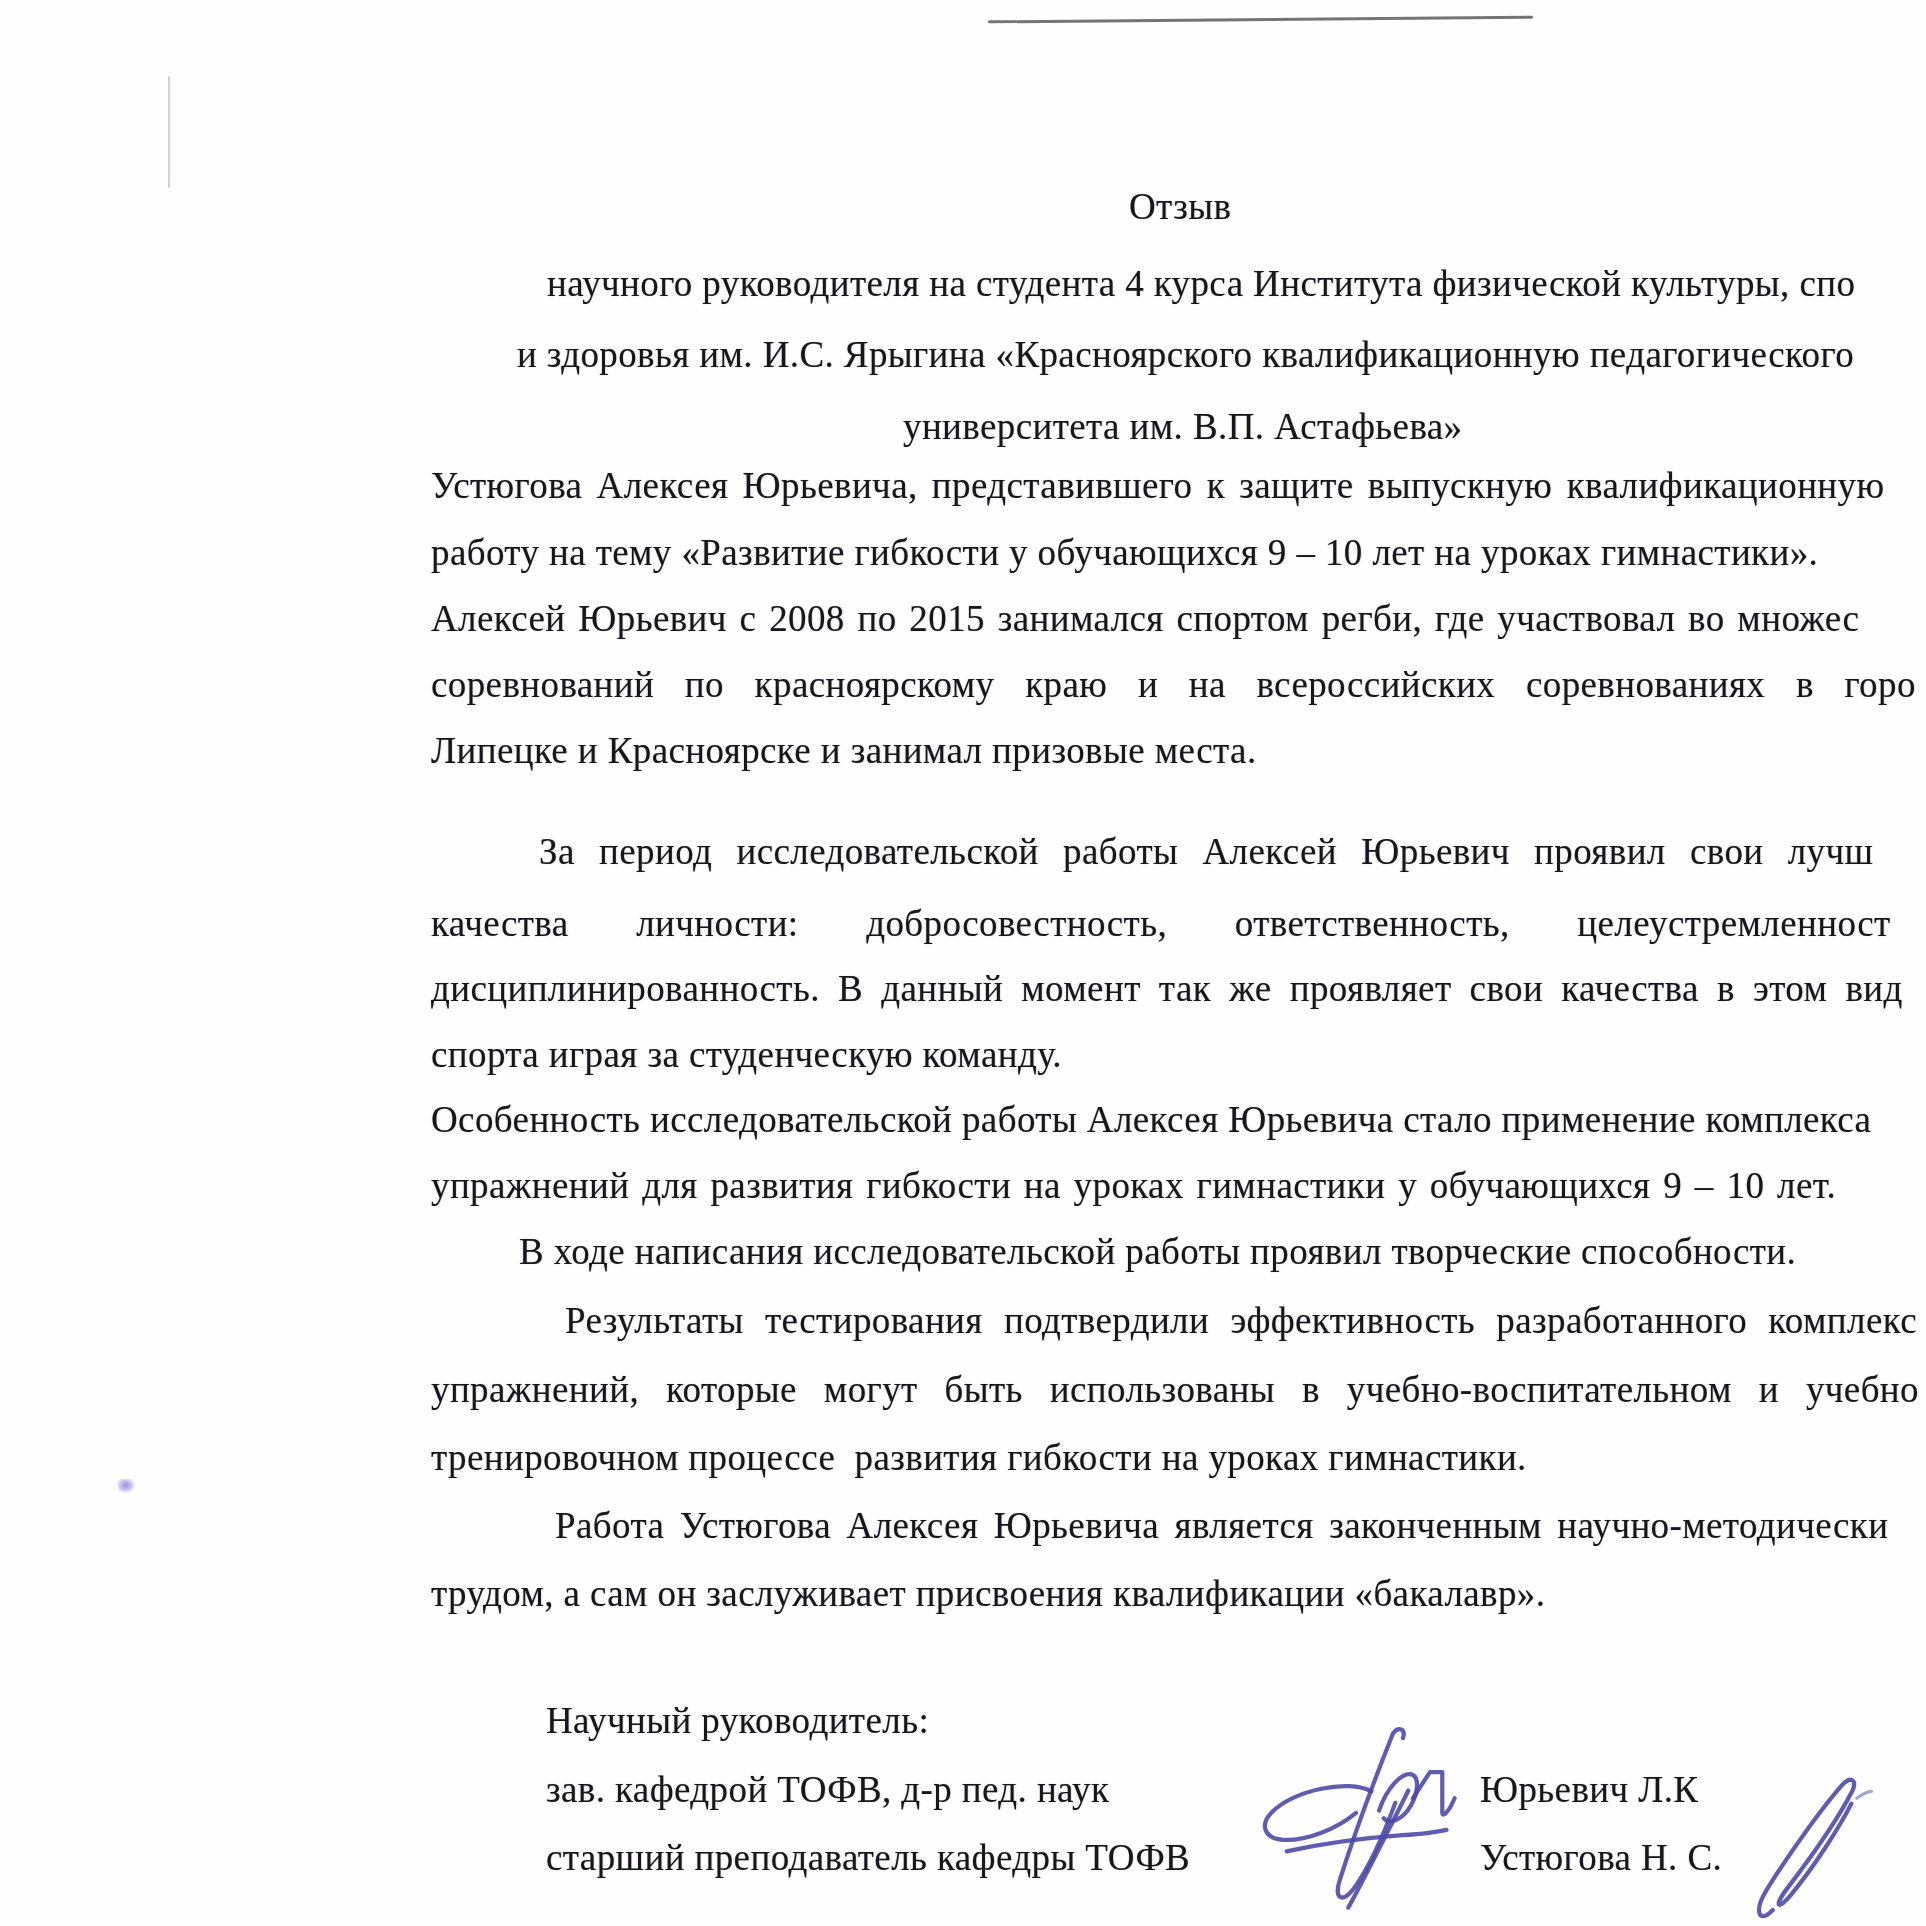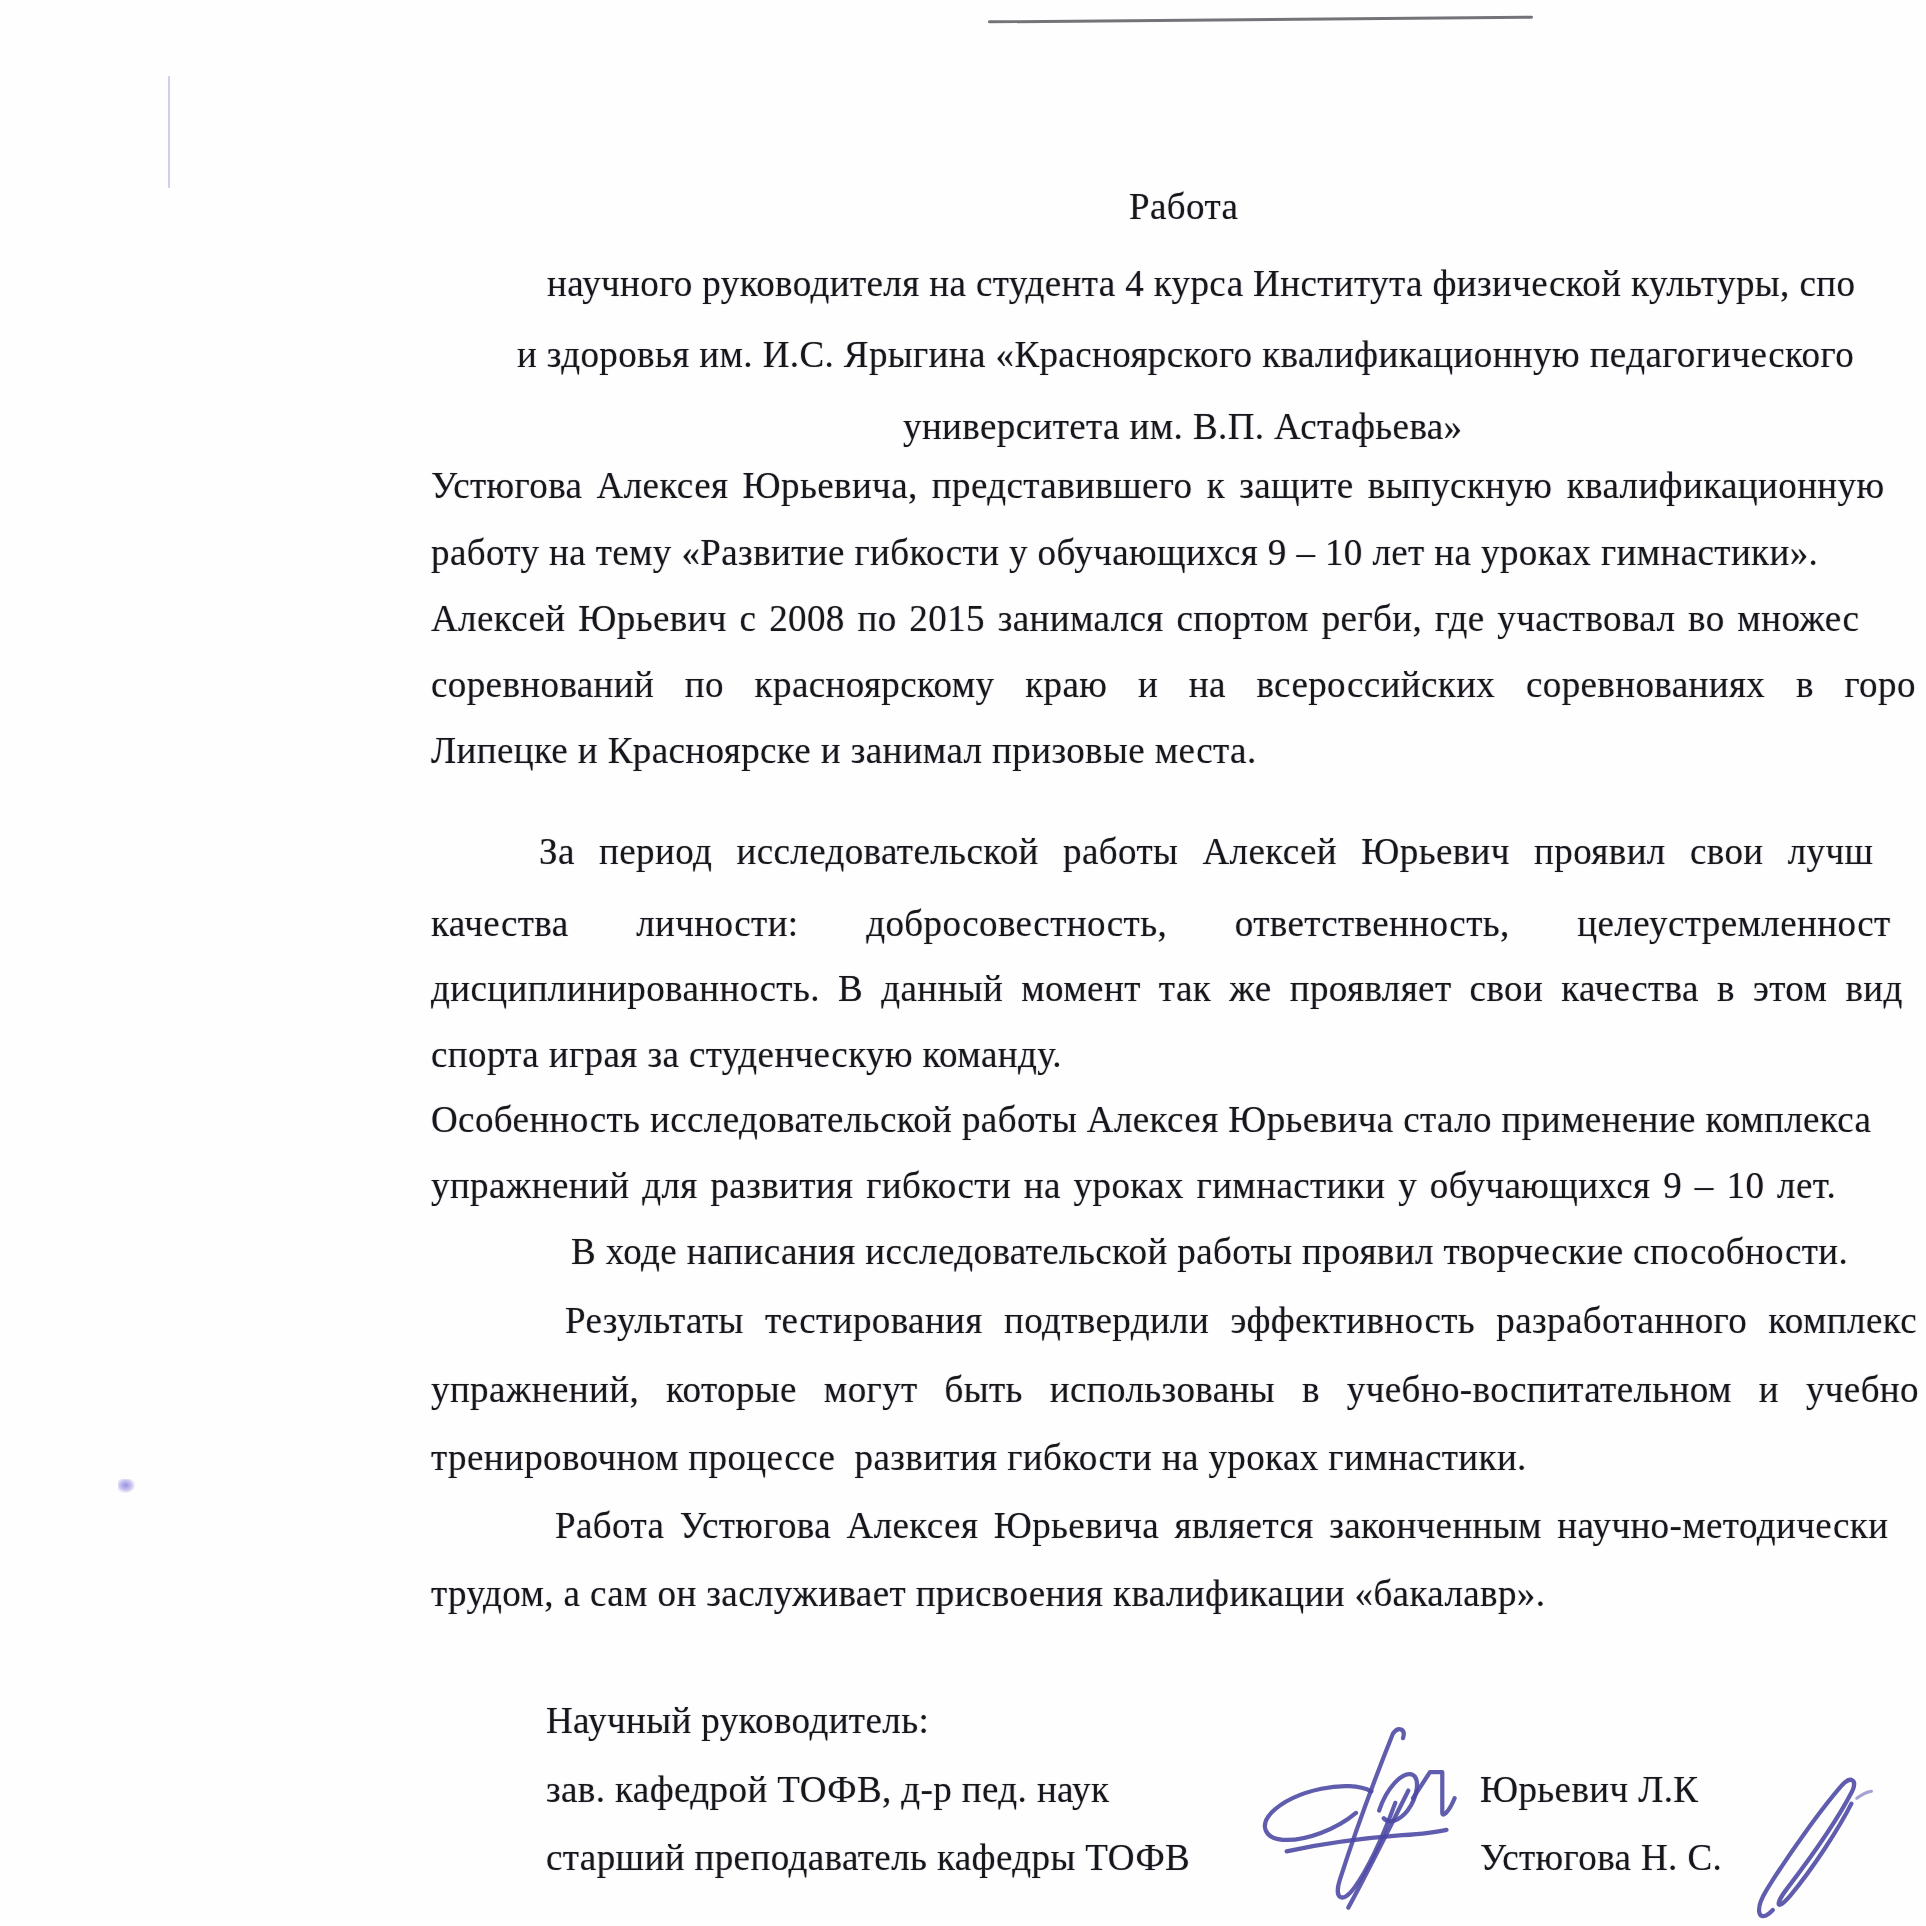--- a/index.html
+++ b/index.html
@@ -66,41 +66,41 @@
 </style>
 </head>
 <body>
 
 <div id="page">
 
   <div class="artifact-line"></div>
   <div class="artifact-vline"></div>
   <div class="ink-blot"></div>
 
-  <div class="ln" style="left:1129px;top:186px">Работа</div>
+  <div class="ln" style="left:1129px;top:186px">Отзыв</div>
 
   <header>
     <div class="ln" style="left:547px;top:263px">научного руководителя на студента 4 курса Института физической культуры, спо</div>
     <div class="ln" style="left:517px;top:334px">и здоровья им. И.С. Ярыгина «Красноярского квалификационную педагогического</div>
     <div class="ln" style="left:903px;top:406px">университета им. В.П. Астафьева»</div>
   </header>
 
   <main>
     <div class="ln ws12" style="left:431px;top:465px">Устюгова Алексея Юрьевича, представившего к защите выпускную квалификационную</div>
     <div class="ln" style="left:431px;top:532px">работу на тему «Развитие гибкости у обучающихся 9 – 10 лет на уроках гимнастики».</div>
     <div class="ln ws8" style="left:431px;top:598px">Алексей Юрьевич с 2008 по 2015 занимался спортом регби, где участвовал во множес</div>
     <div class="ln ws55" style="left:431px;top:664px">соревнований по красноярскому краю и на всероссийских соревнованиях в горо</div>
     <div class="ln" style="left:431px;top:730px">Липецке и Красноярске и занимал призовые места.</div>
     <div class="ln ws38" style="left:539px;top:831px">За период исследовательской работы Алексей Юрьевич проявил свои лучш</div>
     <div class="ln ws150" style="left:431px;top:903px">качества личности: добросовестность, ответственность, целеустремленност</div>
     <div class="ln ws22" style="left:431px;top:968px">дисциплинированность. В данный момент так же проявляет свои качества в этом вид</div>
     <div class="ln" style="left:431px;top:1034px">спорта играя за студенческую команду.</div>
     <div class="ln" style="left:431px;top:1099px">Особенность исследовательской работы Алексея Юрьевича стало применение комплекса</div>
     <div class="ln ws8" style="left:431px;top:1165px">упражнений для развития гибкости на уроках гимнастики у обучающихся 9 – 10 лет.</div>
-    <div class="ln" style="left:571px;top:1231px">В ходе написания исследовательской работы проявил творческие способности.</div>
+    <div class="ln" style="left:519px;top:1231px">В ходе написания исследовательской работы проявил творческие способности.</div>
     <div class="ln ws30" style="left:565px;top:1300px">Результаты тестирования подтвердили эффективность разработанного комплекс</div>
     <div class="ln ws45" style="left:431px;top:1369px">упражнений, которые могут быть использованы в учебно-воспитательном и учебно</div>
     <div class="ln" style="left:431px;top:1437px">тренировочном процессе  развития гибкости на уроках гимнастики.</div>
     <div class="ln ws15" style="left:555px;top:1505px">Работа Устюгова Алексея Юрьевича является законченным научно-методически</div>
     <div class="ln" style="left:431px;top:1573px">трудом, а сам он заслуживает присвоения квалификации «бакалавр».</div>
   </main>
 
   <section>
     <div class="ln" style="left:546px;top:1700px">Научный руководитель:</div>
 

